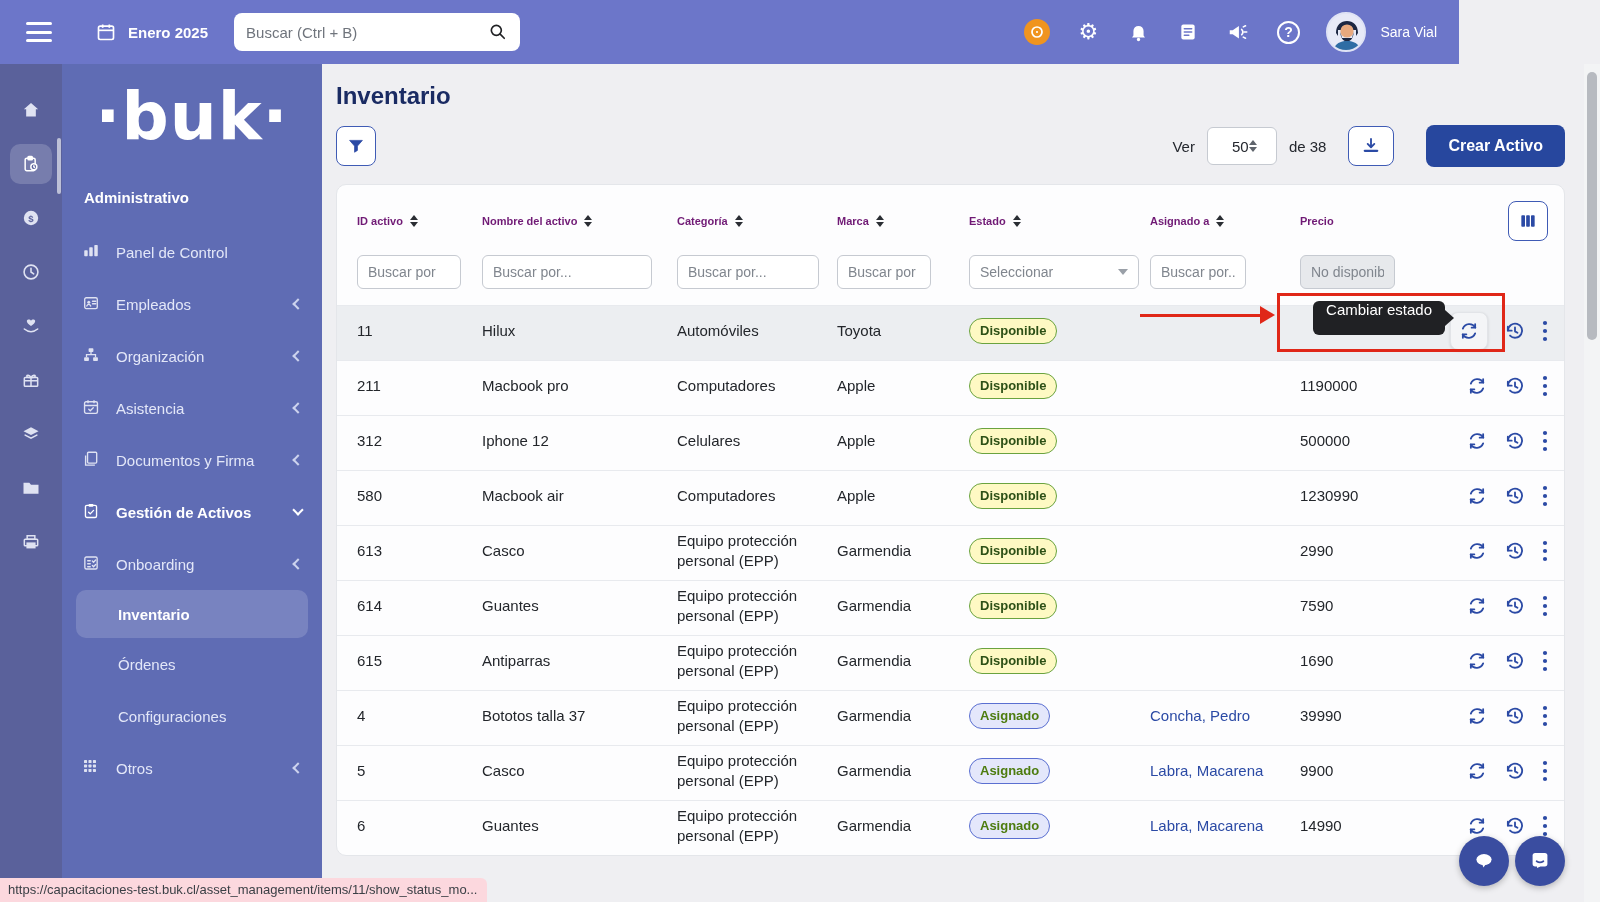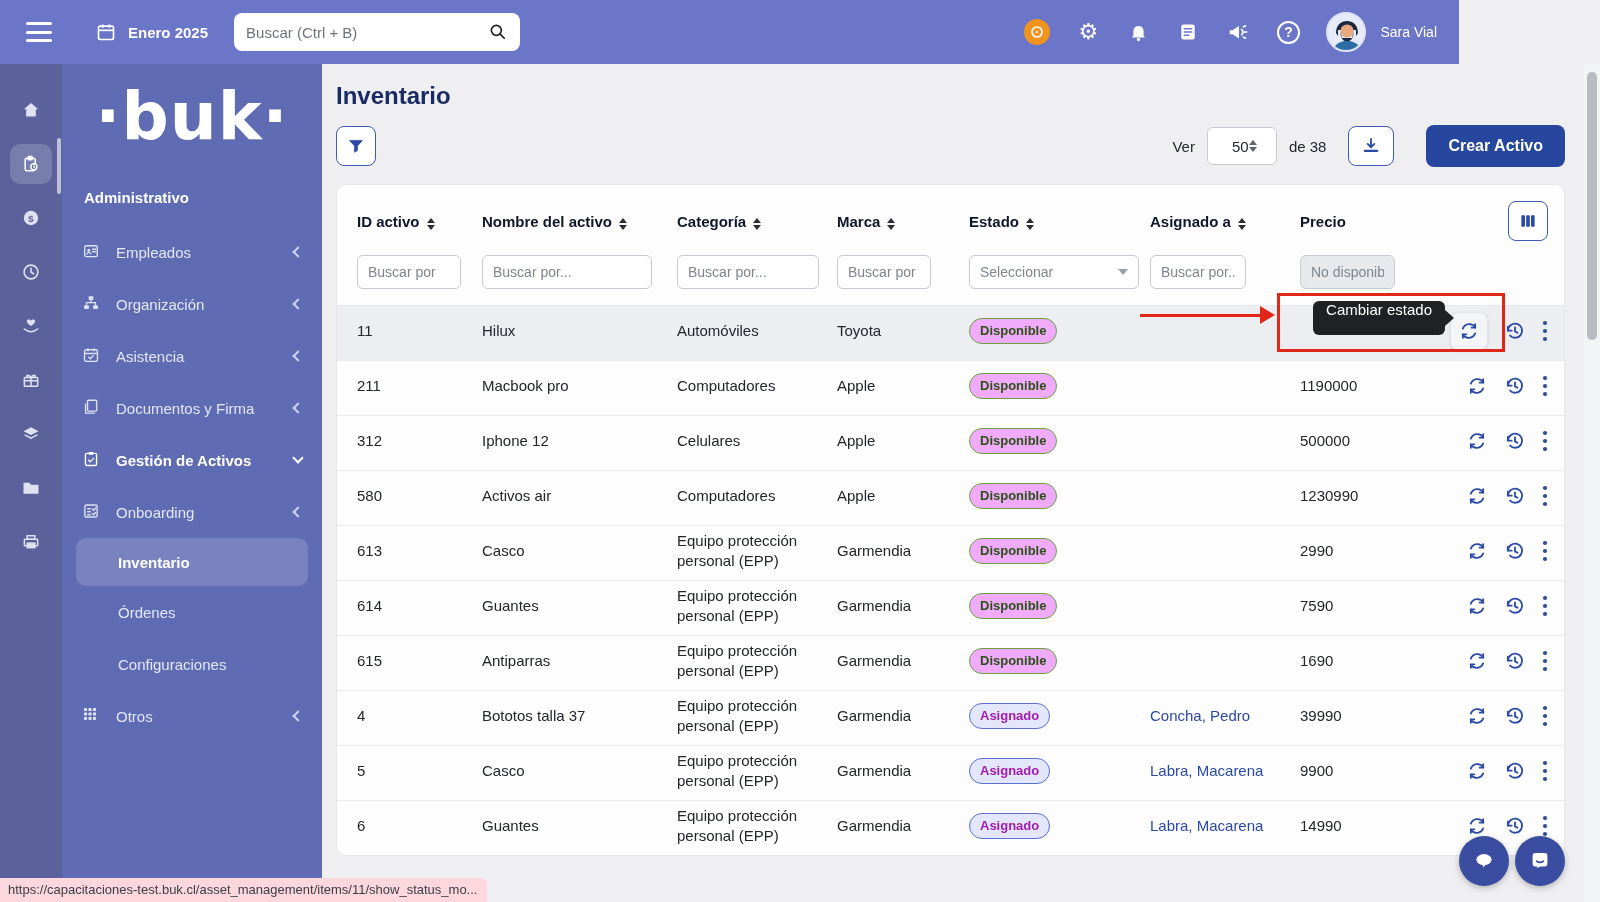--- a/index.html
+++ b/index.html
@@ -52,38 +52,38 @@
   .stepper{margin-left:auto;display:flex;flex-direction:column;gap:2px}
   .stepper i{width:0;height:0;border-left:4px solid transparent;border-right:4px solid transparent}
   .stepper .u{border-bottom:5px solid #5f646c}
   .stepper .d{border-top:5px solid #5f646c}
   .dl-btn{width:46px;height:40px;background:#fff;border:1px solid #3F5BB5;border-radius:8px;display:flex;align-items:center;justify-content:center;margin-left:10px;cursor:pointer}
   .create-btn{height:42px;padding:0 22px;margin-left:20px;background:#27479E;color:#fff;border:none;border-radius:8px;font-size:16px;font-weight:bold;font-family:"Liberation Sans",sans-serif;cursor:pointer}
 
   
   .card{width:1229px;background:#FDFDFE;border:1px solid #E4E6EA;border-radius:10px;padding-top:16px}
   .grid{display:grid;grid-template-columns:125px 195px 160px 132px 181px 150px 140px 1fr;align-items:center;padding-left:20px}
-  .thead .th{font-size:15px;font-weight:bold;color:#0f172a;display:flex;align-items:flex-end}
+  .thead .th{font-size:11px;font-weight:bold;color:#701a75;display:flex;align-items:flex-end}
   .sort{display:inline-flex;flex-direction:column;gap:2px;margin-left:7px;cursor:pointer}
   .sort i{width:0;height:0;border-left:4px solid transparent;border-right:4px solid transparent}
   .sort .up{border-bottom:5px solid #2a2d33}
   .sort .dn{border-top:5px solid #2a2d33}
   .col-btn{width:40px;height:40px;background:#fff;border:1px solid #3F5BB5;border-radius:8px;display:flex;align-items:center;justify-content:center;justify-self:end;margin-right:16px;cursor:pointer}
   .tfilter{padding-top:14px;padding-bottom:16px}
   .f-input{height:34px;border:1px solid #C6CAD1;border-radius:6px;background:#fff;font-size:14px;color:#24272e;padding:0 10px;font-family:"Liberation Sans",sans-serif;outline:none}
   .f-input::placeholder{color:#80868E}
   .f-select{height:34px;width:170px;border:1px solid #C6CAD1;border-radius:6px;background:#fff;display:flex;align-items:center;padding:0 10px;font-size:14px;color:#80868E;cursor:pointer}
   .f-select .caret{margin-left:auto;width:0;height:0;border-left:5px solid transparent;border-right:5px solid transparent;border-top:6px solid #9AA0A8}
   .f-disabled{background:#E7E9EC;color:#80868E;width:95px;overflow:hidden;white-space:nowrap}
   .tr{border-top:1px solid #E8EAEE;min-height:55px;font-size:15px;color:#23262B;padding-top:4px;padding-bottom:8px}
   .tr.hovrow{background:#ECEEF1}
   .td{line-height:1.35;padding-right:14px}
   .badge{display:inline-block;padding:3px 10px;border-radius:999px;font-size:13px;font-weight:bold}
-  .badge.g{background:#f0abfc;border:1.5px solid #6AA33F;color:#2D5016}
-  .badge.b{background:#E4E7FB;border:1.5px solid #5A6FD1;color:#a21caf}
+  .badge.g{background:#fef9c3;border:1.5px solid #6AA33F;color:#2D5016}
+  .badge.b{background:#E4E7FB;border:1.5px solid #5A6FD1;color:#4d7c0f}
   .lnk{color:#2B4AA5;text-decoration:none;cursor:pointer}
   .actions{display:flex;align-items:center;gap:16px;justify-content:flex-end;padding-right:16px;color:#2B4AA5}
   .abtn{display:flex;align-items:center;justify-content:center;cursor:pointer}
   .abtn.hov{width:38px;height:38px;background:#F4F5F7;border:1px solid #E2E4E8;border-radius:8px;box-shadow:0 1px 3px rgba(0,0,0,.12)}
 
   
   .ann-box{position:absolute;left:955px;top:229px;width:228px;height:59px;border:3px solid #E02718;z-index:40;pointer-events:none}
   .ann-arrow-line{position:absolute;left:818px;top:250px;width:122px;height:3px;background:#E02718;z-index:40;pointer-events:none}
   .ann-arrow-head{position:absolute;left:938px;top:242px;width:0;height:0;border-left:15px solid #E02718;border-top:9px solid transparent;border-bottom:9px solid transparent;z-index:40;pointer-events:none}
   .ann-tooltip{position:absolute;right:155px;top:237px;height:34px;background:#202124;color:#fff;border-radius:6px;display:flex;align-items:flex-start;padding:0 13px;font-size:15px;z-index:41;white-space:nowrap}
@@ -236,20 +236,30 @@
         <path d="M7.4 4.6h9.2v4H7.4z"></path>
         <rect x="7.4" y="13.4" width="9.2" height="5.4" fill="#DFE2F2"></rect>
       </svg>
   </div>
 </div>
 
 <div class="sidebar">
   <div class="logo">·buk·</div>
   <div class="role">Administrativo</div>
   <div class="menu">
+    <div class="m-item">
+      <span class="mi">
+          <svg width="18" height="18" viewBox="0 0 24 24">
+            <rect x="3" y="11" width="4.6" height="8" rx="1" fill="#DFE2F2"></rect>
+            <rect x="9.7" y="7" width="4.6" height="12" rx="1" fill="#DFE2F2"></rect>
+            <rect x="16.4" y="4" width="4.6" height="15" rx="1" fill="#DFE2F2"></rect>
+          </svg>
+        </span>
+      <span class="lbl">Panel de Control</span>
+    </div>
     <div class="m-item">
       <span class="mi">
           <svg width="18" height="18" viewBox="0 0 24 24" fill="none" stroke="#DFE2F2" stroke-width="1.8">
             <rect x="3.6" y="5" width="16.8" height="14.4" rx="2"></rect>
             <circle cx="9" cy="11" r="2" fill="#DFE2F2" stroke="none"></circle>
             <path d="M6.4 16c.6-1.6 1.4-2.2 2.6-2.2S11 14.4 11.6 16M14 9.6h4.4M14 13h4.4" stroke-linecap="round"></path>
           </svg>
         </span>
       <span class="lbl">Empleados</span>
       <span class="chev"></span>
@@ -543,21 +553,21 @@
               <circle cx="3" cy="3" r="2.1"></circle>
               <circle cx="3" cy="11" r="2.1"></circle>
               <circle cx="3" cy="19" r="2.1"></circle>
             </svg>
           </span>
       </div>
     </div>
 
     <div class="grid tr">
       <div class="td">580</div>
-      <div class="td">Activos air</div>
+      <div class="td">Macbook air</div>
       <div class="td">Computadores</div>
       <div class="td">Apple</div>
       <div class="td"><span class="badge g">Disponible</span></div>
       <div class="td"><a class="lnk"></a></div>
       <div class="td">1230990</div>
       <div class="actions">
         <span class="abtn">
             <svg width="22" height="22" viewBox="0 0 24 24" fill="none" stroke="#2B4AA5" stroke-width="2" stroke-linecap="round" stroke-linejoin="round">
               <path d="M18.9 8.2A7.6 7.6 0 0 0 5.3 9.4"></path>
               <path d="M18.7 4.6v3.8h-3.8"></path>

